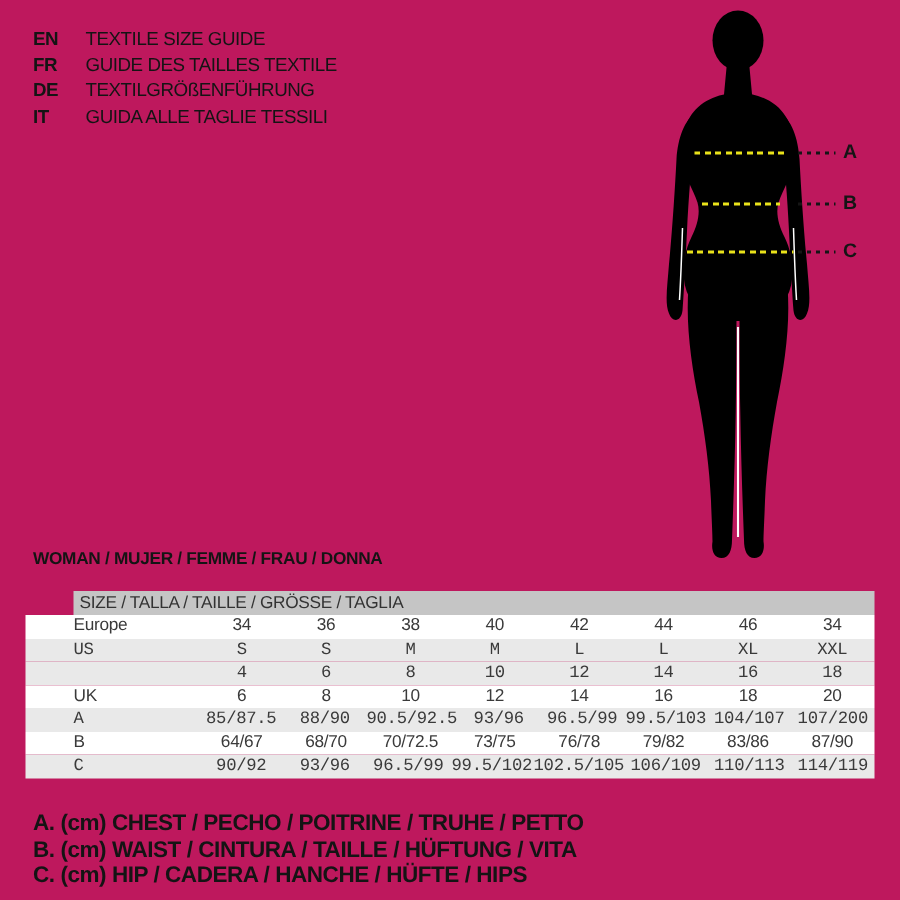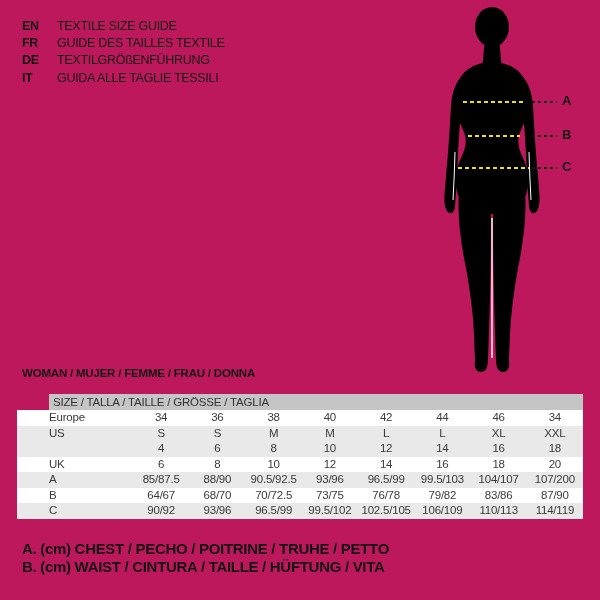--- a/index.html
+++ b/index.html
@@ -32,21 +32,21 @@
 
   
   .woman-label{position:absolute;left:22px;top:367px;font-size:11.5px;font-weight:700;
     letter-spacing:-0.2px;white-space:nowrap;text-align:right;}
 
   
   .size-table{position:absolute;left:17px;top:394px;width:566px;font-size:11.5px;color:#3a3a3a;}
   .thead{height:16px;line-height:16px;background:#c5c5c5;color:#333333;
     padding-left:4px;box-sizing:border-box;letter-spacing:-0.2px;font-weight:500;margin-left:32px;}
   .trow{display:flex;height:15.5px;line-height:15.5px;background:#ffffff;}
-  .trow.shaded{background:#e9e9e9;}
+  .trow.shaded{background:#e9e9e9;font-family:Liberation Mono, monospace;}
   .cell{flex:1;text-align:center;white-space:nowrap;letter-spacing:-0.2px;}
   .cell.lbl{flex:0 0 88px;text-align:left;padding-left:4px;box-sizing:border-box;margin-left:28px;}
 
   
   .notes{position:absolute;left:22px;top:540px;}
   .note-line{height:17.5px;line-height:17.5px;font-size:15px;font-weight:700;
     letter-spacing:-0.3px;white-space:nowrap;}
 </style>
 </head>
 <body>
@@ -249,14 +249,15 @@
     <span class="cell">114/119</span>
   </div>
 </div>
   </div>
 
   <div class="notes" id="notes-block">
   <div class="note-line">A. (cm) CHEST / PECHO / POITRINE / TRUHE / PETTO</div>
 
   <div class="note-line">B. (cm) WAIST / CINTURA / TAILLE / HÜFTUNG / VITA</div>
 
+  <div class="note-line">C. (cm) HIP / CADERA / HANCHE / HÜFTE / HIPS</div>
 </div>
 </div>
 
 </body></html>

